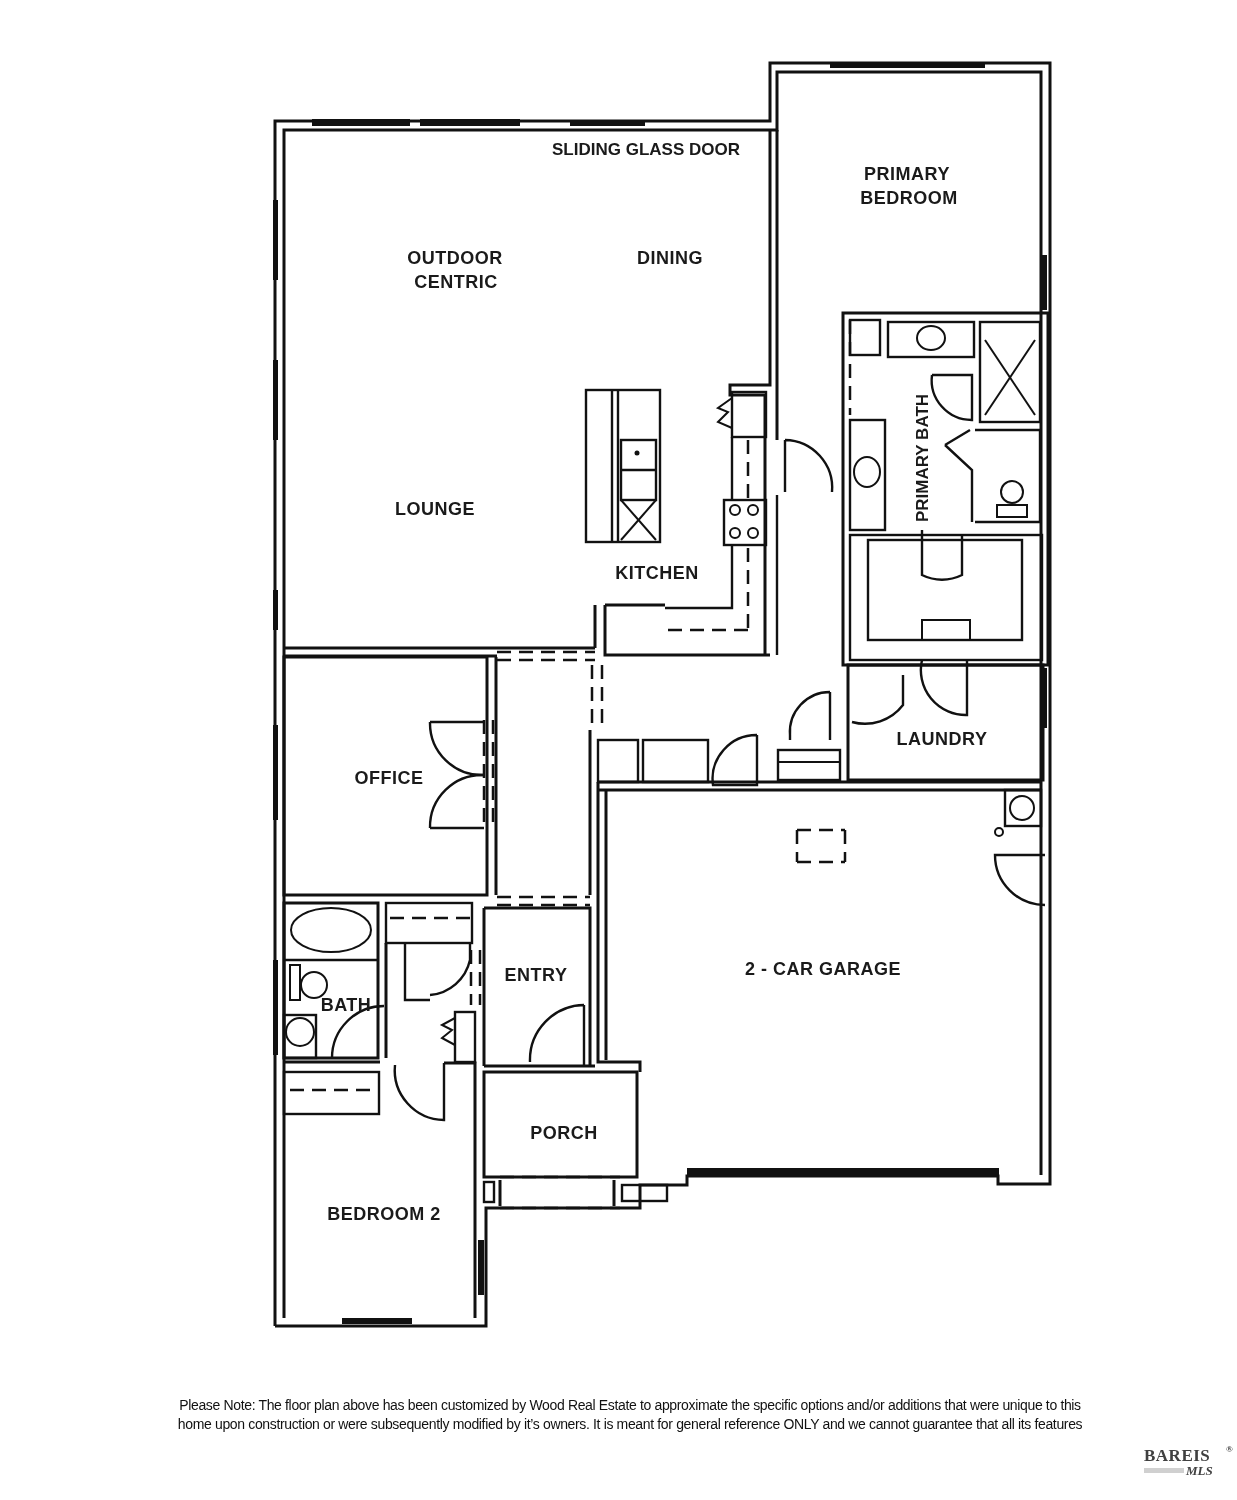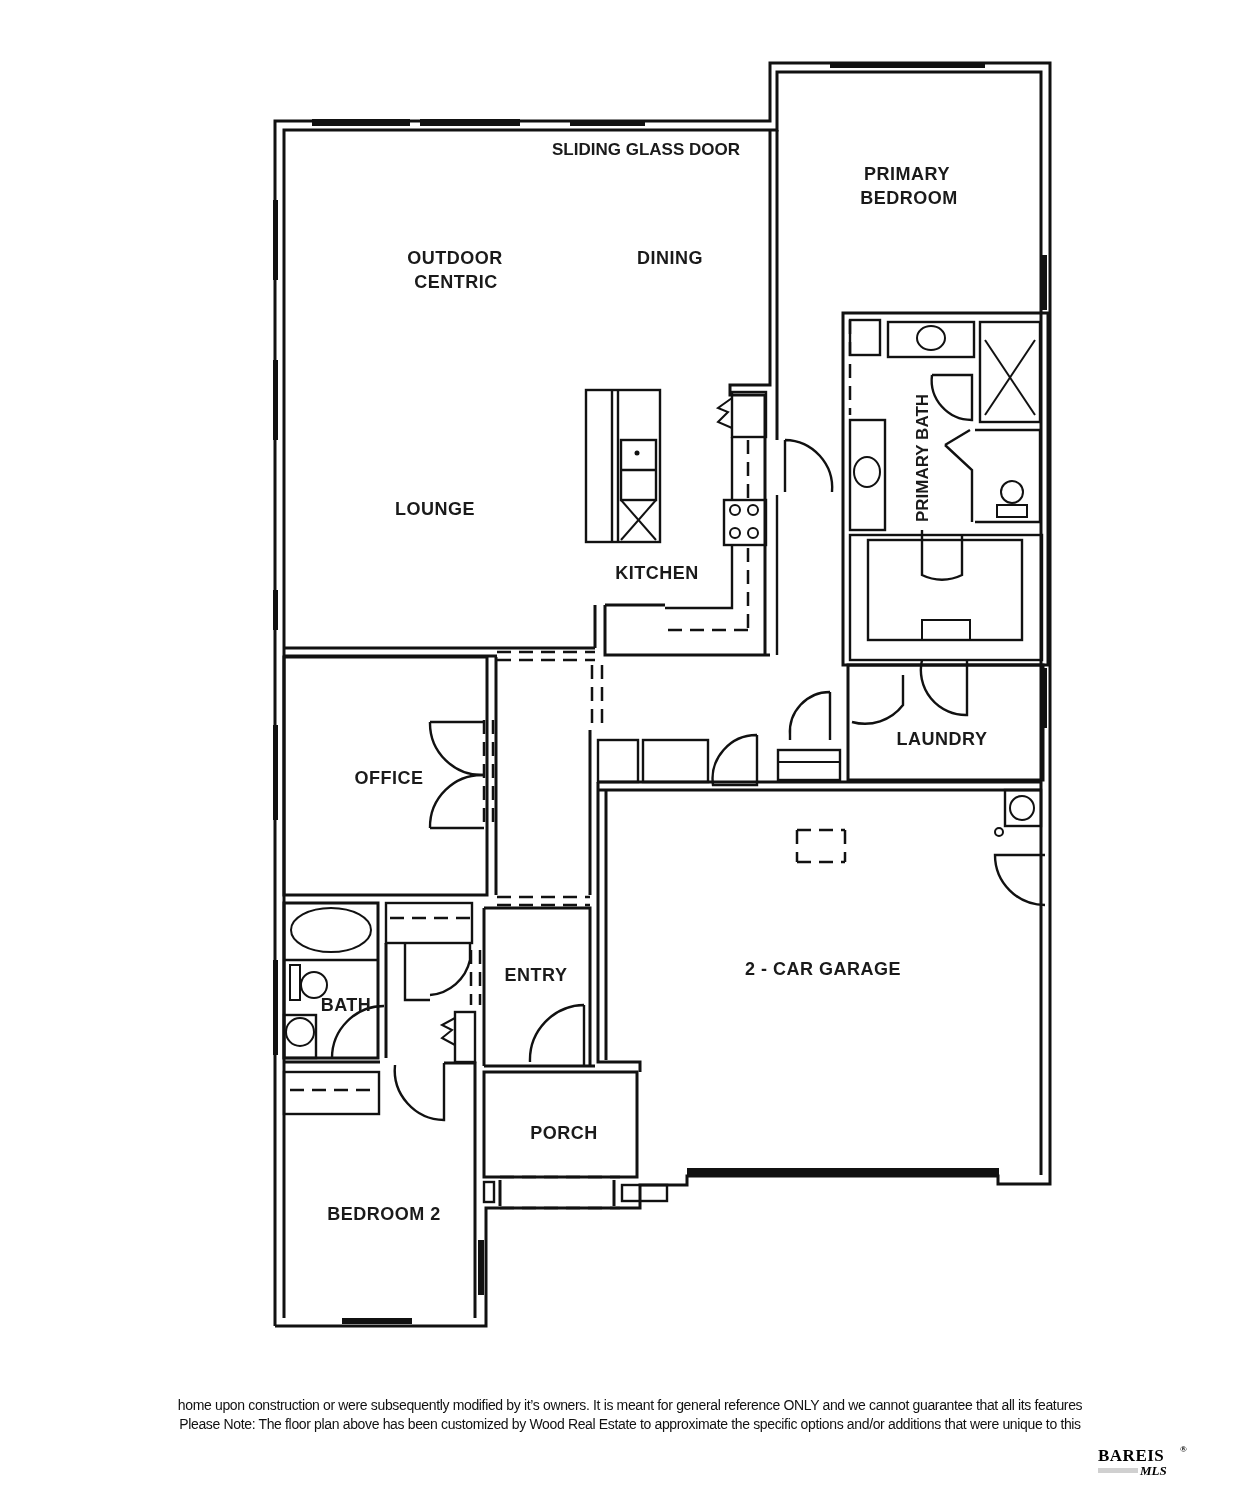--- a/index.html
+++ b/index.html
@@ -12,22 +12,22 @@
   .dash { fill: none; stroke: #111; stroke-width: 2.5; stroke-dasharray: 14 8; }
   .lbl { font-family: "Liberation Sans", sans-serif; font-weight: bold; font-size: 18px; fill: #1a1a1a; text-anchor: middle; letter-spacing: 0.5px; }
   .lbl-sm { font-family: "Liberation Sans", sans-serif; font-weight: bold; font-size: 17px; fill: #1a1a1a; text-anchor: middle; }
   .note {
     position: absolute; left: 95px; width: 1070px; top: 1396px;
     text-align: center; font-family: "Liberation Sans", sans-serif;
     font-size: 14px; line-height: 19px; color: #111; letter-spacing: -0.35px;
   }
   .note div { white-space: nowrap; }
   .mls {
-    position: absolute; left: 1096px; top: 1446px; width: 90px; height: 40px;
-    color: #000000; font-family: "Liberation Serif", serif; font-weight: bold;
+    position: absolute; left: 1142px; top: 1446px; width: 90px; height: 40px;
+    color: #404040; font-family: "Liberation Serif", serif; font-weight: bold;
   }
   .mls .l1 { position: absolute; left: 2px; top: 0; font-size: 17px; letter-spacing: 0.5px; }
   .mls .reg { position: absolute; left: 84px; top: -2px; font-size: 9px; }
   .mls .bar { position: absolute; left: 2px; top: 22px; width: 40px; height: 5px; background: #d0d0d0; }
   .mls .l2 { position: absolute; left: 44px; top: 17px; font-size: 13px; font-style: italic; }
 </style>
 </head>
 <body>
 
 <svg id="plan" viewBox="0 0 1237 1500" xmlns="http://www.w3.org/2000/svg">
@@ -220,22 +220,22 @@
     <text class="lbl" x="389" y="784">OFFICE</text>
     <text class="lbl" x="823" y="975">2 - CAR GARAGE</text>
     <text class="lbl" x="536" y="981">ENTRY</text>
     <text class="lbl" x="346" y="1011">BATH</text>
     <text class="lbl" x="564" y="1139">PORCH</text>
     <text class="lbl" x="384" y="1220">BEDROOM 2</text>
   </g>
 </svg>
 
 <div class="note">
+  <div>Please Note: The floor plan above has been customized by Wood Real Estate to approximate the specific options and/or additions that were unique to this</div>
   <div>home upon construction or were subsequently modified by it’s owners. It is meant for general reference ONLY and we cannot guarantee that all its features</div>
-  <div>Please Note: The floor plan above has been customized by Wood Real Estate to approximate the specific options and/or additions that were unique to this</div>
 </div>
 
 <div class="mls">
   <span class="l1">BAREIS</span>
   <span class="reg">®</span>
   <span class="bar"></span>
   <span class="l2">MLS</span>
 </div>
 
 </body></html>

